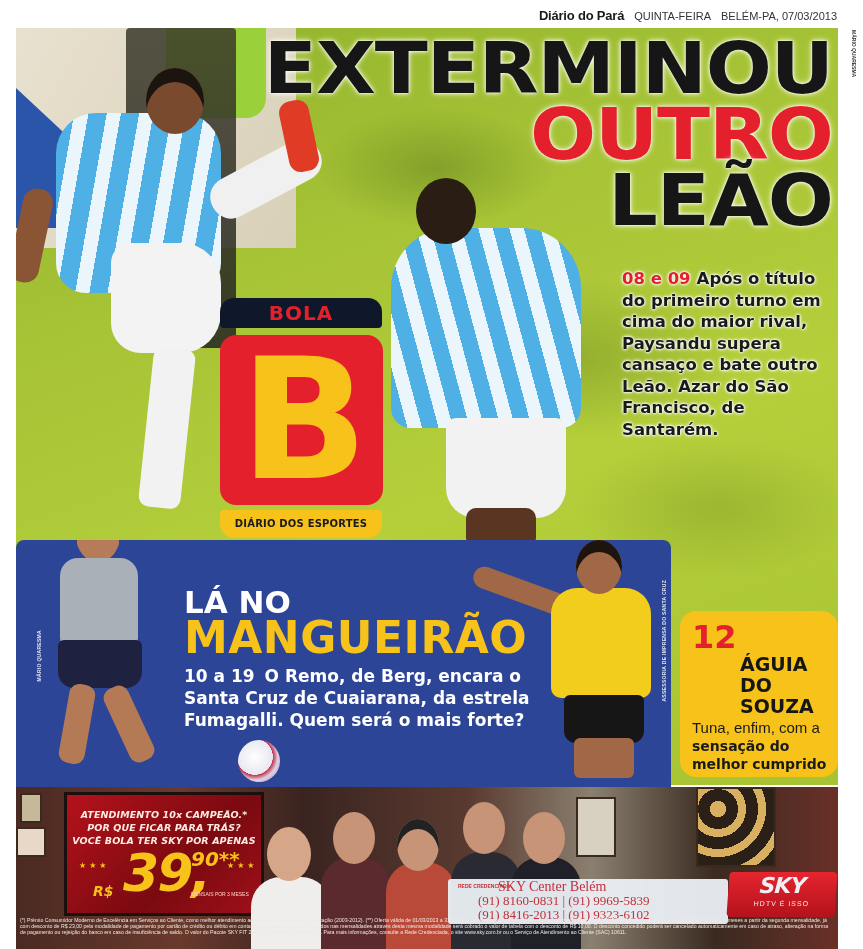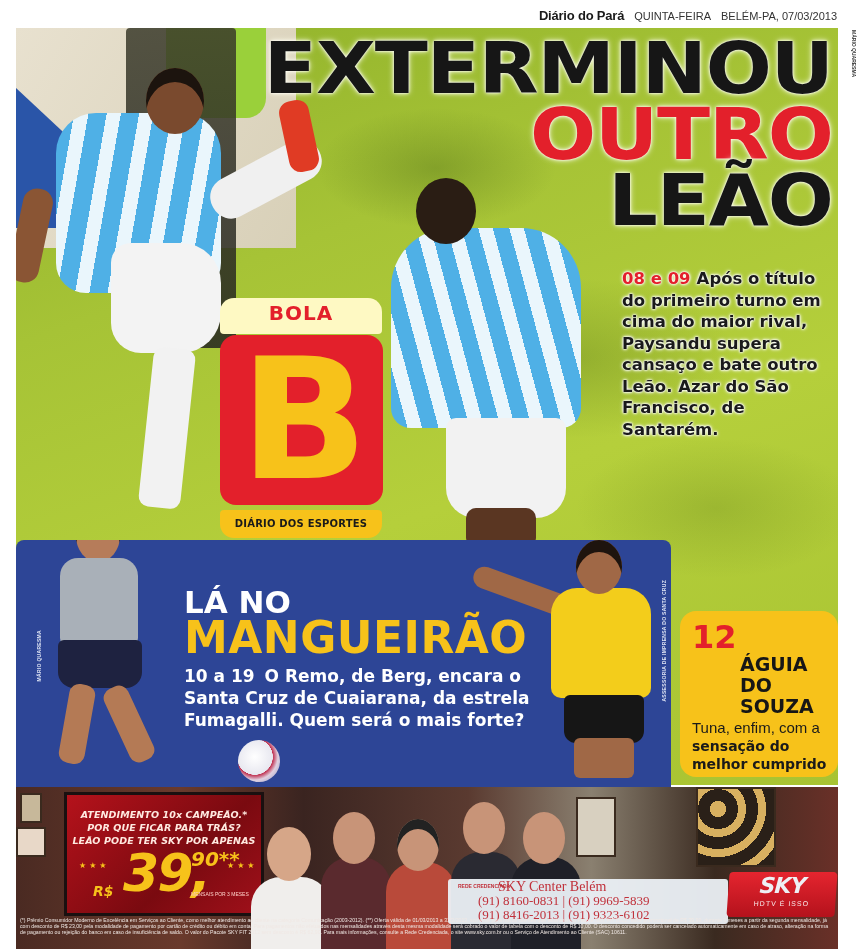--- a/index.html
+++ b/index.html
@@ -47,21 +47,21 @@
   .headline .l1 { display: block; font-size: 72px; color: #161616; transform: scaleX(1.08); transform-origin: right; font-weight: bold; }
   .headline .l2 { display: block; font-size: 72px; color: #e3202b; font-weight: bold; transform: scaleX(1.08); transform-origin: right; }
   .headline .l3 { display: block; font-size: 72px; color: #161616; font-weight: bold; transform: scaleX(1.08); transform-origin: right; }
 
   
   .lede { position: absolute; left: 622px; top: 268px; width: 200px; font-family: "DejaVu Sans", sans-serif; font-weight: bold; font-size: 16.5px; line-height: 21.5px; color: #1a1a1a;
     text-shadow: 0 0 4px #fff, 0 0 3px #fff, 0 0 2px #fff, 0 0 1px #fff; }
   .lede .pages { color: #e3202b; margin-right: 6px; }
 
   
-  .logo-top { position: absolute; left: 220px; top: 298px; width: 162px; height: 36px; background: #fef9c3; border-radius: 14px 14px 4px 4px; text-align: center; }
+  .logo-top { position: absolute; left: 220px; top: 298px; width: 162px; height: 30px; background: #0f172a; border-radius: 14px 14px 4px 4px; text-align: center; }
   .logo-top span { font-family: "DejaVu Sans", sans-serif; font-weight: bold; color: #e3202b; font-size: 20px; line-height: 30px; letter-spacing: 1px; }
   .logo-box { position: absolute; left: 220px; top: 335px; width: 163px; height: 170px; background: #e3202b; border-radius: 16px; }
   .logo-b { position: absolute; left: 232px; top: 345px; width: 140px; height: 150px; text-align: center; font-family: "DejaVu Sans", sans-serif; font-weight: bold; font-size: 168px; line-height: 150px; color: #f7c21a; letter-spacing: -4px; }
   .logo-bot { position: absolute; left: 220px; top: 510px; width: 162px; height: 28px; background: #f7c21a; border-radius: 4px 4px 14px 14px; text-align: center; }
   .logo-bot span { font-family: "DejaVu Sans", sans-serif; font-weight: bold; color: #1a1a1a; font-size: 10px; line-height: 28px; letter-spacing: 0.2px; }
 
   
   .blue { position: absolute; left: 16px; top: 540px; width: 655px; height: 293px; background: #2d4596; border-radius: 8px; overflow: hidden; }
   .blue .kid { position: absolute; left: 30px; top: -30px; width: 110px; height: 200px; }
   .kid-head { position: absolute; left: 30px; top: 0; width: 44px; height: 52px; background: #b67c5a; border-radius: 50%; box-shadow: inset 0 12px 0 #241812; }
@@ -204,21 +204,21 @@
 
 <section class="ad">
   <div class="wall-frame" style="left:4px;top:6px;width:22px;height:30px;"></div>
   <div class="wall-frame" style="left:0;top:40px;width:30px;height:30px;background:#e8d8c8;"></div>
   <div class="wall-frame" style="left:560px;top:10px;width:40px;height:60px;background:#d8d0c0;"></div>
   <div class="wall-frame" style="left:680px;top:0;width:80px;height:80px;background:repeating-radial-gradient(circle at 20px 20px,#d8b060 0 8px,#2a2018 8px 20px);"></div>
 
   <div class="billboard">
     <div class="line" style="top:14px">ATENDIMENTO 10x CAMPEÃO.*</div>
     <div class="line" style="top:27px">POR QUE FICAR PARA TRÁS?</div>
-    <div class="line" style="top:40px">LEÃO PODE TER SKY POR APENAS</div>
+    <div class="line" style="top:40px">VOCÊ BOLA TER SKY POR APENAS</div>
     <div class="stars" style="left:12px">★★★</div>
     <div class="stars" style="left:160px">★★★</div>
     <div class="price-rs">R$</div>
     <div class="price-int">39,</div>
     <div class="price-dec">90**</div>
     <div class="price-note">MENSAIS POR 3 MESES</div>
   </div>
 
   <div class="people">
     <div class="torso" style="left:0;top:80px;width:80px;height:80px;background:#f0eeec;"></div>

